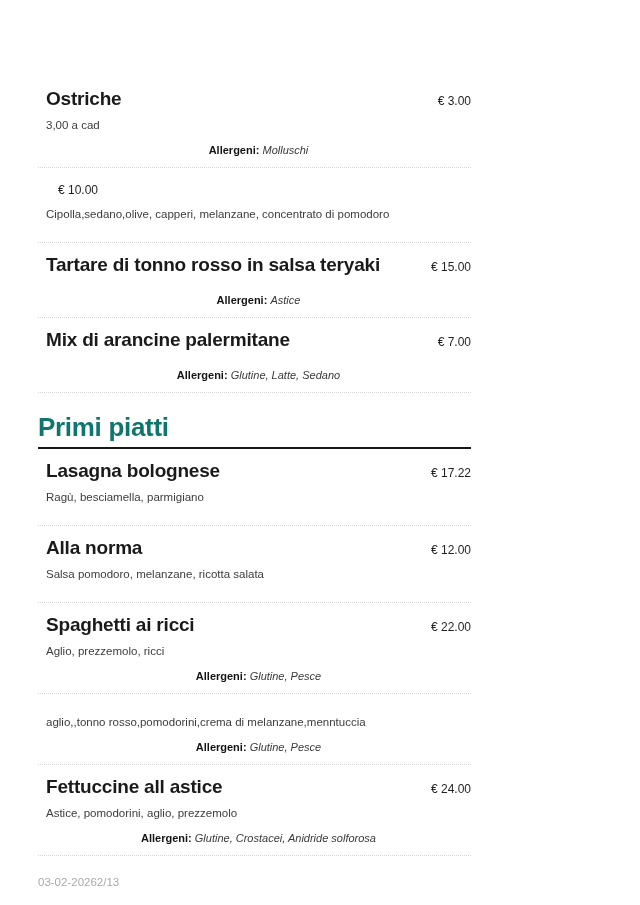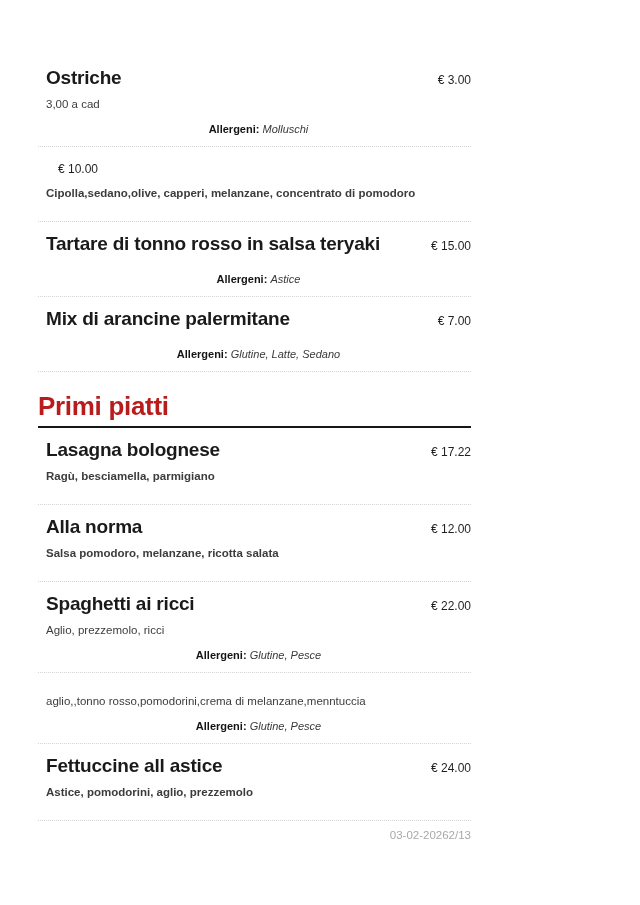--- a/index.html
+++ b/index.html
@@ -4,26 +4,26 @@
 <style>
   html, body { margin: 0; padding: 0; background: #ffffff; }
   body {
     width: 640px; height: 905px; overflow: hidden;
     font-family: "Liberation Sans", sans-serif;
     color: #1a1a1a;
     -webkit-font-smoothing: antialiased;
   }
   .page {
     width: 516px; height: 905px;
-    padding: 56px 45px 0 38px;
+    padding: 77px 45px 0 38px;
     box-sizing: border-box;
   }
   .menu-section { display: block; }
   .section-title {
-    font-size: 26px; font-weight: 700; color: #b91c1c;
+    font-size: 26px; font-weight: 700; color: #0f766e;
     letter-spacing: -0.3px; line-height: 27px;
     margin: 21px 0 0 0; padding-bottom: 6px;
     border-bottom: 2px solid #171717;
   }
   .menu-item {
     padding: 13px 0 11px 8px;
     border-bottom: 1px dotted #d4d4d4;
   }
   .item-head {
     display: flex; justify-content: space-between; align-items: baseline;
@@ -32,30 +32,30 @@
     font-size: 19px; font-weight: 700; color: #1a1a1a;
     letter-spacing: -0.2px; line-height: 18px; margin: 0;
   }
   .item-price {
     font-size: 12px; font-weight: 400; color: #1f1f1f;
     line-height: 18px; white-space: nowrap; margin-left: 12px;
   }
   .item-desc {
     margin: 9px 0 0 0; font-size: 11.5px; color: #3c3c3c; line-height: 13px;
   }
-  .item-desc:last-child { margin-bottom: 10px; font-weight: bold; }
+  .item-desc:last-child { margin-bottom: 10px; }
   .item-allergens {
     margin: 12px 0 0 0; font-size: 11px; color: #3c3c3c; line-height: 12px; text-align: center;
   }
   .item-head + .item-allergens { margin-top: 18px; }
   .allergens-label { font-weight: 700; font-style: normal; color: #141414; }
   .allergens-values { font-style: italic; color: #383838; }
   .page-footer {
-    display: flex; justify-content: flex-end; align-items: baseline;
-    margin-top: 8px; font-size: 11.5px; color: #a8a8a8; line-height: 13px;
+    display: flex; justify-content: flex-start; align-items: baseline;
+    margin-top: 20px; font-size: 11.5px; color: #a8a8a8; line-height: 13px;
   }
 </style>
 </head>
 <body>
 
 <div class="page">
   <div>
       <section class="menu-section">
         <div class="menu-item">
     <div class="item-head">
@@ -132,20 +132,24 @@
       <strong class="allergens-label">Allergeni:</strong>
       <em class="allergens-values">Glutine, Pesce</em>
     </p>
   </div>
         <div class="menu-item">
     <div class="item-head">
       <h3 class="item-name">Fettuccine all astice</h3>
       <span class="item-price">€ 24.00</span>
     </div>
     <p class="item-desc">Astice, pomodorini, aglio, prezzemolo</p>
+    <p class="item-allergens">
+      <strong class="allergens-label">Allergeni:</strong>
+      <em class="allergens-values">Glutine, Crostacei, Anidride solforosa</em>
+    </p>
   </div>
       </section>
     </div>
   <div class="page-footer">
     <span>03-02-2026</span>
     <span>2/13</span>
   </div>
 </div>
 
 </body></html>

